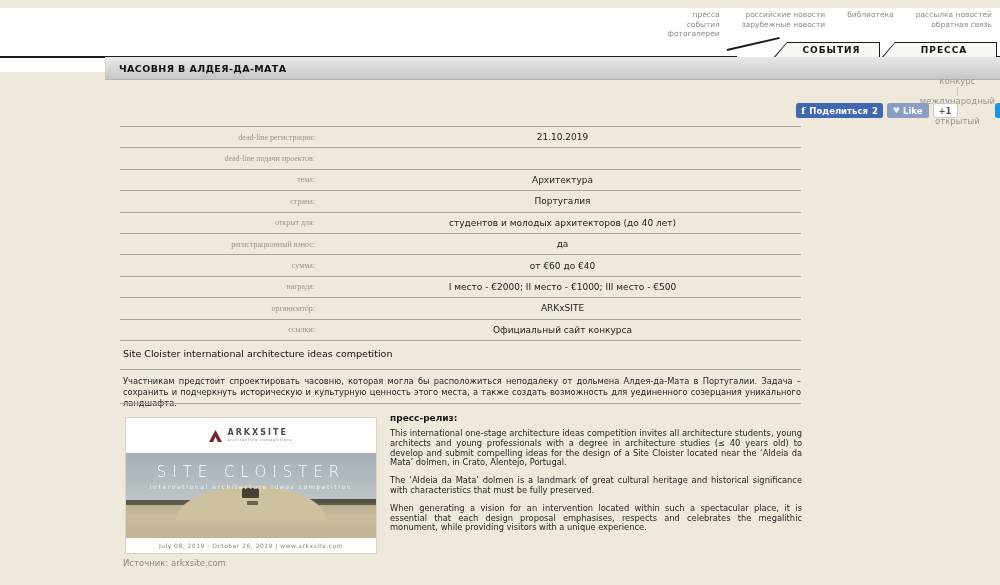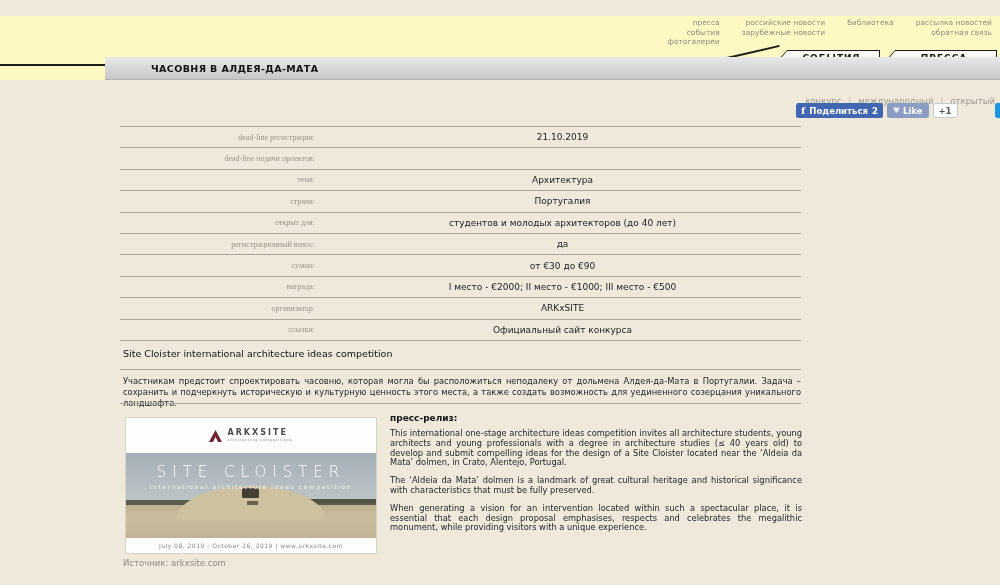--- a/index.html
+++ b/index.html
@@ -1,21 +1,21 @@
 <!DOCTYPE html>
 <html><head>
 <meta charset="utf-8">
 <style>
   * { margin:0; padding:0; box-sizing:border-box; }
   html,body { width:1000px; height:585px; }
   body { font-family:"DejaVu Sans","Liberation Sans",sans-serif; background:#efe9dc; }
   .canvas { position:relative; width:1000px; height:585px; background:#efe9dc; overflow:hidden; }
 
   
-  .topbar { position:absolute; left:0; top:16px; width:1000px; height:64px; background:#fef9c3; }
+  .topbar { position:absolute; left:0; top:8px; width:1000px; height:64px; background:#ffffff; }
   .topnav { position:absolute; top:3px; right:8px; display:flex; gap:22px; }
   .nav-col { display:flex; flex-direction:column; align-items:flex-end; gap:1px; }
   .nav-link { font-size:7.5px; line-height:8.5px; color:#8f8b83; text-decoration:none; cursor:pointer; white-space:nowrap; }
 
   .brand { position:absolute; left:5px; top:28px; z-index:5; }
   .brand-tagline { font-size:7px; font-weight:bold; letter-spacing:0.6px; color:#3c3c3c; margin-bottom:3px; }
   .brand-logo { display:inline-flex; align-items:center; background:#f8f5ef; padding-right:2px;
                 font-family:"DejaVu Sans Mono","Liberation Mono",monospace; font-size:10px; font-weight:bold; }
   .logo-www { background:#111; color:#fff; padding:1px 3px; letter-spacing:1px; }
   .logo-archi { color:#111; padding:1px 2px; letter-spacing:2px; }
@@ -34,24 +34,24 @@
   .shape-inner { position:absolute; left:1px; top:1px; right:1px; bottom:0; background:#faf8f3;
                  clip-path:polygon(13px 0, 100% 0, 100% 100%, 0.5px 100%); }
   .tab-label { position:absolute; inset:0; display:flex; align-items:center; justify-content:center;
                padding-left:10px; font-size:9px; font-weight:bold; letter-spacing:1px; color:#151515; }
   .tab-events::after { content:""; position:absolute; left:0; right:0; bottom:-3px; height:4px; background:#1c1c1c; }
   .tab-press::after  { content:""; position:absolute; left:0; right:0; bottom:-1px; height:1.5px; background:#1c1c1c; }
 
   
   .titlebar { position:absolute; left:105px; top:57px; width:895px; height:23px;
               background:linear-gradient(#e9e9e9,#c6c6c8); border-bottom:1px solid #b2b2b2;
-              display:flex; align-items:center;padding-left:32px; }
+              display:flex; align-items:center; }
   .titlebar span { font-size:9.5px; font-weight:bold; letter-spacing:0.4px; color:#121212; padding-left:14px; }
 
-  .tags { position:absolute; top:96px; right:5px; display:flex; align-items:center; }
+  .tags { position:absolute; top:76px; right:5px; display:flex; align-items:center;flex-direction:column; }
   .tag { font-size:8.5px; color:#9b968b; text-decoration:none; cursor:pointer; }
   .tag-sep { font-size:8.5px; color:#b9b4a9; margin:0 7px; }
 
   .social { position:absolute; left:796px; top:103px; display:flex; align-items:center; }
   .sbtn { height:15px; display:inline-flex; align-items:center; border-radius:2.5px;
           font-size:8.5px; font-weight:bold; cursor:pointer; text-decoration:none; }
   .btn-fb { background:#4267b2; color:#fff; padding:0 5px; gap:4px; }
   .fb-f { font-family:"DejaVu Serif","Liberation Serif",serif; font-size:10px; font-weight:bold; }
   .btn-like { background:#8b9dc3; color:#fff; padding:0 6px; gap:3px; margin-left:4px; }
   .heart { font-size:8px; color:#e8ecf5; }
@@ -193,21 +193,21 @@
     <div class="drow">
       <span class="dlabel">открыт для:</span>
       <span class="dvalue">студентов и молодых архитекторов (до 40 лет)</span>
     </div>
     <div class="drow">
       <span class="dlabel">регистрационный взнос:</span>
       <span class="dvalue">да</span>
     </div>
     <div class="drow">
       <span class="dlabel">сумма:</span>
-      <span class="dvalue">от €30 до €90</span>
+      <span class="dvalue">от €60 до €40</span>
     </div>
     <div class="drow">
       <span class="dlabel">награда:</span>
       <span class="dvalue">I место - €2000; II место - €1000; III место - €500</span>
     </div>
     <div class="drow">
       <span class="dlabel">организатор:</span>
       <span class="dvalue">ARKxSITE</span>
     </div>
     <div class="drow">

